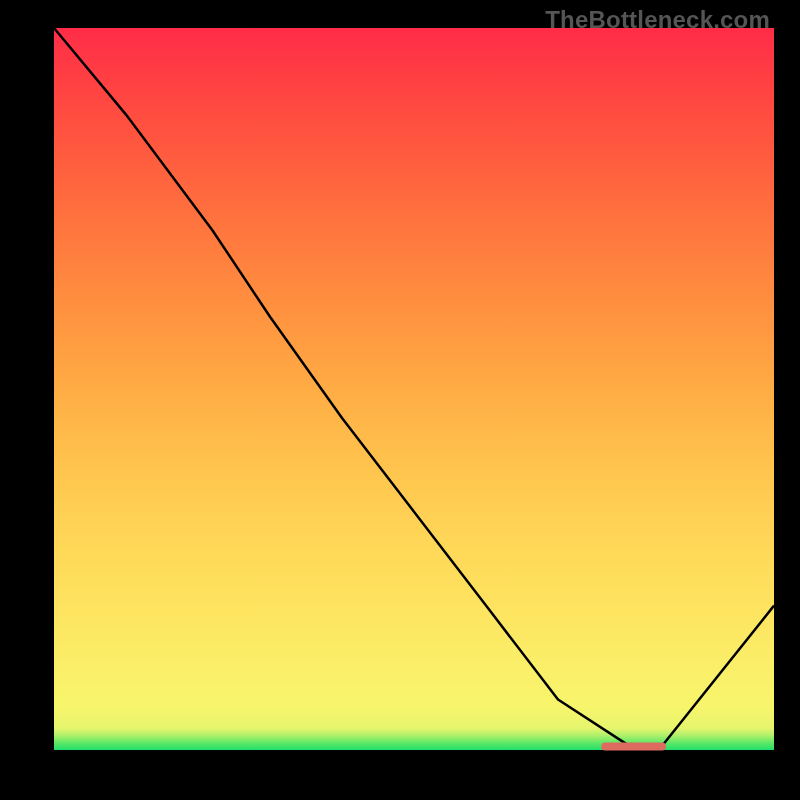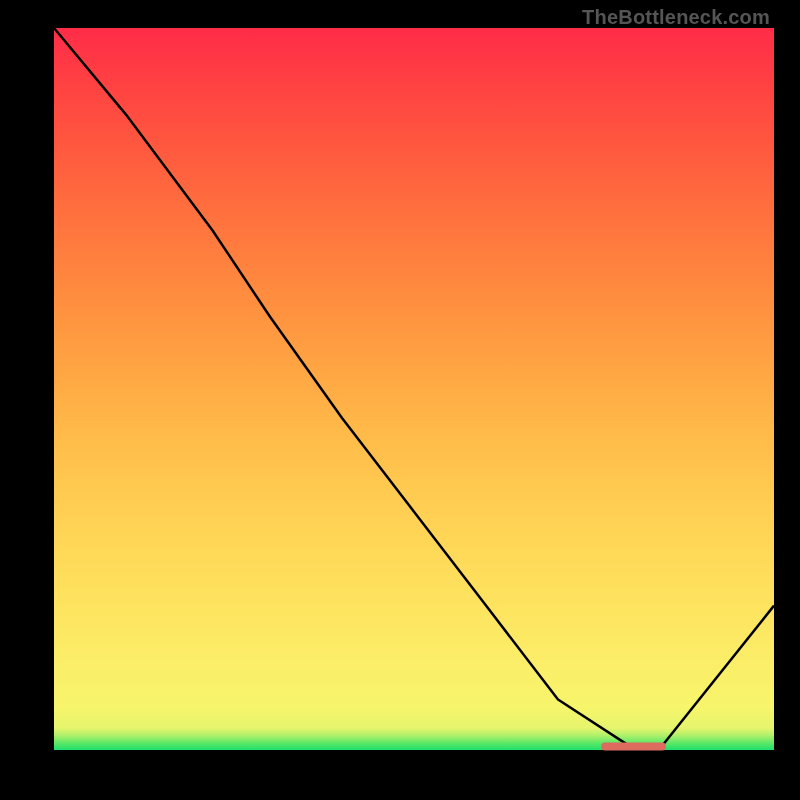--- a/index.html
+++ b/index.html
@@ -42,21 +42,21 @@
       #ff573f 84%,
       #ff4242 92%,
       #ff2c48 100%
     );
   }
   .watermark {
     position: absolute;
     top: 6px;
     right: 30px;
     color: #555;
-    font-size: 20px;
+    font-size: 24px;
     font-weight: 600;
     letter-spacing: 0.2px;
     pointer-events: none;
   }
   .svg-layer {
     position: absolute;
     left: 0;
     top: 0;
   }
 </style>

